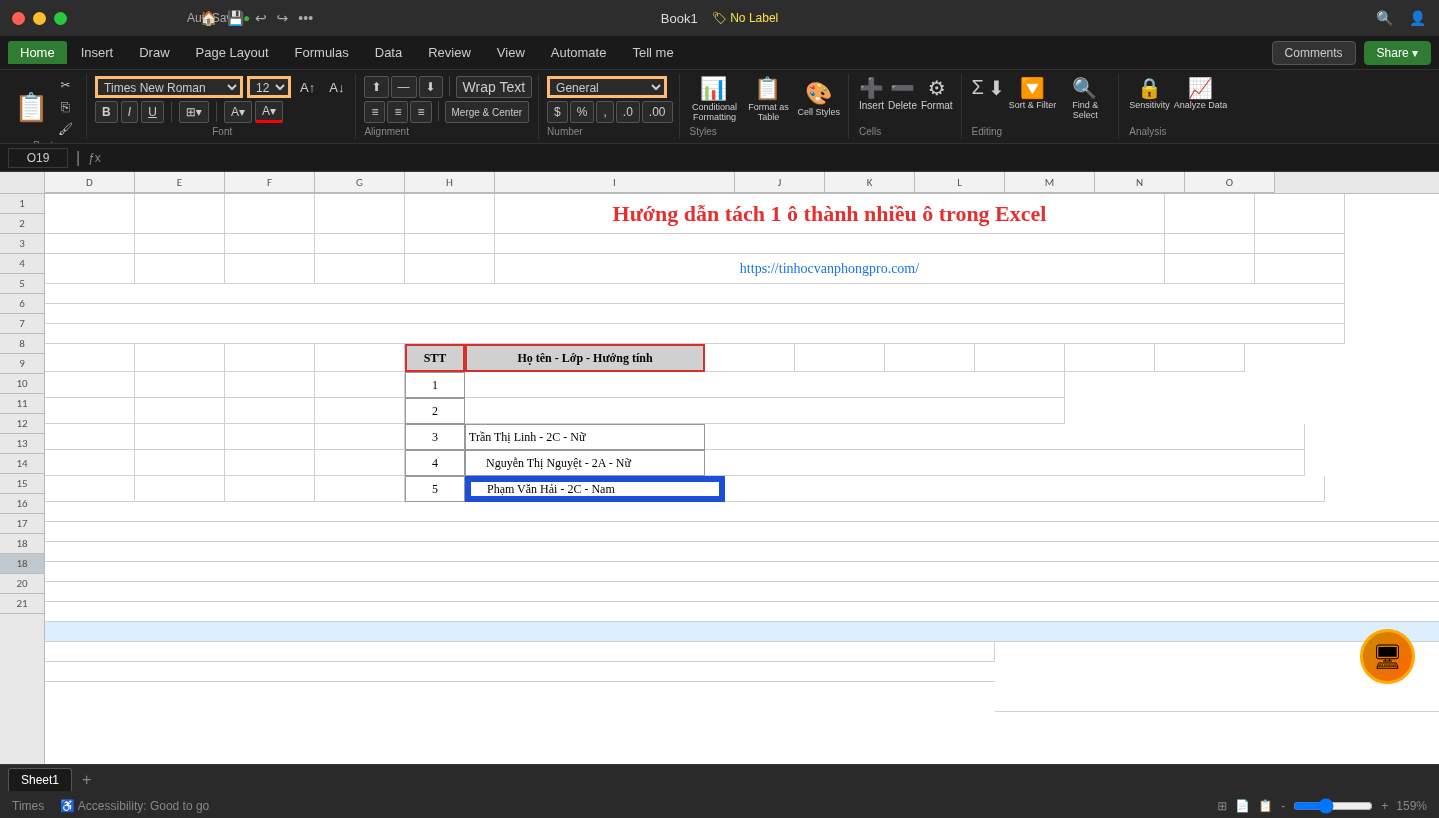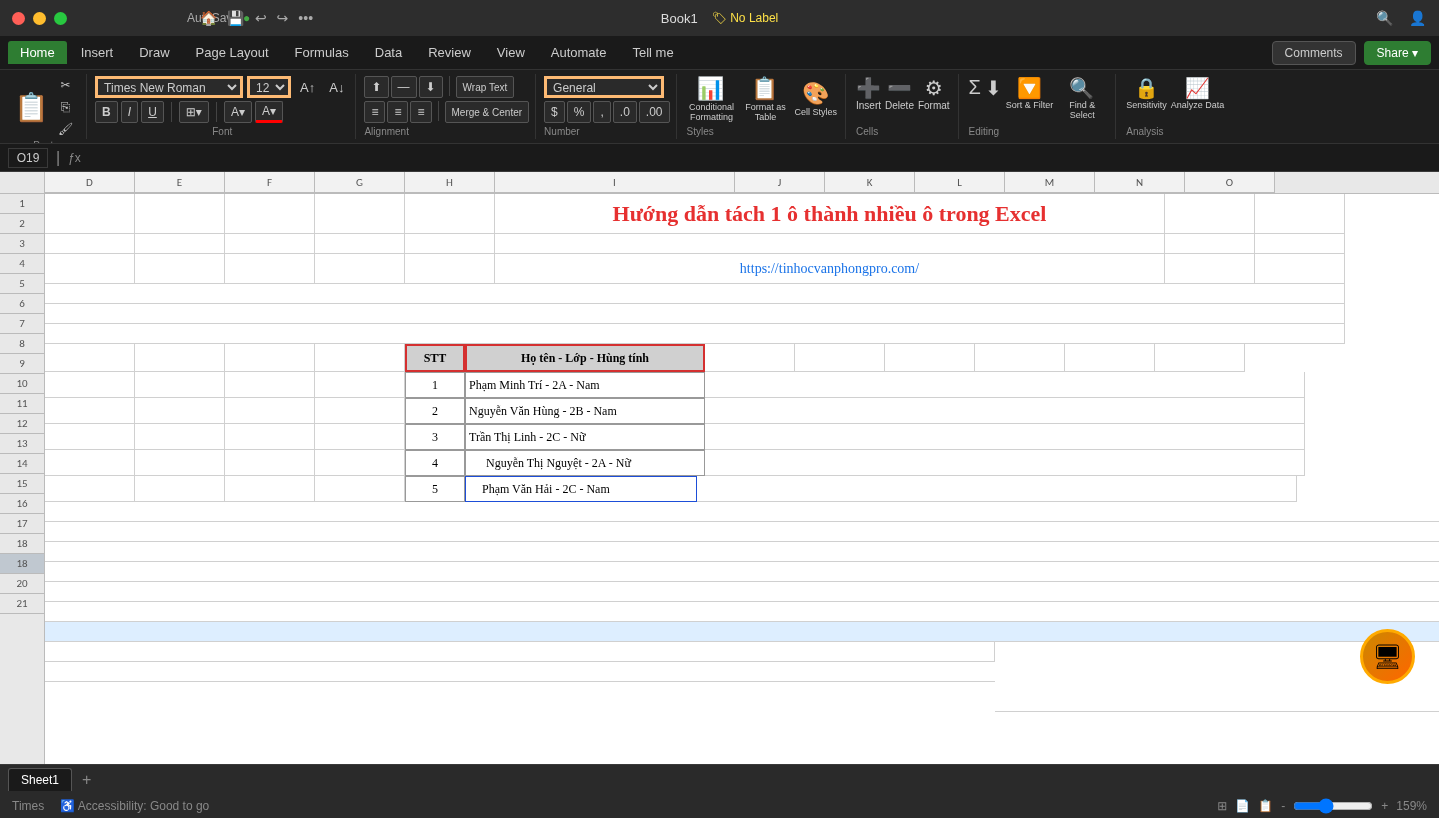--- a/index.html
+++ b/index.html
@@ -57,21 +57,21 @@
     .formula-bar {
       display: flex;
       align-items: center;
       height: 28px;
       background: #1a1a1a;
       border-bottom: 1px solid #3a3a3a;
       padding: 0 8px;
       gap: 8px;
     }
     .cell-ref {
-      width: 40px;
+      width: 60px;
       background: #1a1a1a;
       border: 1px solid #3a3a3a;
       color: #ccc;
       font-size: 12px;
       padding: 2px 4px;
       text-align: center;
     }
     .formula-input { flex: 1; background: transparent; border: none; color: #ccc; font-size: 12px; outline: none; }
 
     
@@ -281,21 +281,21 @@
       </div>
       <span style="font-size:10px;color:#888;margin-top:auto;text-align:center;">Font</span>
     </div>
 
     <div style="display:flex;flex-direction:column;padding:2px 6px;border-right:1px solid #333;gap:3px;">
       <div style="display:flex;gap:2px;">
         <button class="fmt-btn">⬆</button>
         <button class="fmt-btn">—</button>
         <button class="fmt-btn">⬇</button>
         <div class="sep"></div>
-        <button class="fmt-btn" style="font-size:10px;">Wrap Text</button>
+        <button class="fmt-btn" style="font-size:14px;">Wrap Text</button>
       </div>
       <div style="display:flex;gap:2px;">
         <button class="fmt-btn">≡</button>
         <button class="fmt-btn">≡</button>
         <button class="fmt-btn">≡</button>
         <div class="sep"></div>
         <button class="fmt-btn" style="font-size:10px;">Merge &amp; Center</button>
       </div>
       <span style="font-size:10px;color:#888;margin-top:auto;">Alignment</span>
     </div>
@@ -481,46 +481,44 @@
           <div class="data-cell" style="width:1300px;"></div>
         </div>
 
         <div style="display:flex;height:28px;">
           <div class="data-cell" style="width:90px;"></div>
           <div class="data-cell" style="width:90px;"></div>
           <div class="data-cell" style="width:90px;"></div>
           <div class="data-cell" style="width:90px;"></div>
 
           <div class="data-cell" style="width:60px;background:#d0d0d0;border:1px solid #999;justify-content:center;font-weight:bold;outline:2px solid #d43030;outline-offset:-2px;">STT</div>
-          <div class="data-cell" style="width:240px;background:#d0d0d0;border:1px solid #999;font-weight:bold;justify-content:center;outline:2px solid #d43030;outline-offset:-2px;">Họ tên - Lớp - Hùng tính</div>
+          <div class="data-cell" style="width:240px;background:#d0d0d0;border:1px solid #999;font-weight:bold;justify-content:center;outline:2px solid #d43030;outline-offset:-2px;">Họ tên - Lớp - Hướng tính</div>
           <div class="data-cell" style="width:90px;"></div>
           <div class="data-cell" style="width:90px;"></div>
           <div class="data-cell" style="width:90px;"></div>
           <div class="data-cell" style="width:90px;"></div>
           <div class="data-cell" style="width:90px;"></div>
           <div class="data-cell" style="width:90px;"></div>
         </div>
 
         <div style="display:flex;height:26px;">
           <div class="data-cell" style="width:90px;"></div>
           <div class="data-cell" style="width:90px;"></div>
           <div class="data-cell" style="width:90px;"></div>
           <div class="data-cell" style="width:90px;"></div>
           <div class="data-cell" style="width:60px;border:1px solid #999;justify-content:center;">1</div>
-          <div class="data-cell" style="width:240px;border:1px solid #999;">Phạm Minh Trí - 2A - Nam</div>
           <div class="data-cell" style="width:600px;"></div>
         </div>
 
         <div style="display:flex;height:26px;">
           <div class="data-cell" style="width:90px;"></div>
           <div class="data-cell" style="width:90px;"></div>
           <div class="data-cell" style="width:90px;"></div>
           <div class="data-cell" style="width:90px;"></div>
           <div class="data-cell" style="width:60px;border:1px solid #999;justify-content:center;">2</div>
-          <div class="data-cell" style="width:240px;border:1px solid #999;">Nguyễn Văn Hùng - 2B - Nam</div>
           <div class="data-cell" style="width:600px;"></div>
         </div>
 
         <div style="display:flex;height:26px;">
           <div class="data-cell" style="width:90px;"></div>
           <div class="data-cell" style="width:90px;"></div>
           <div class="data-cell" style="width:90px;"></div>
           <div class="data-cell" style="width:90px;"></div>
           <div class="data-cell" style="width:60px;border:1px solid #999;justify-content:center;">3</div>
           <div class="data-cell" style="width:240px;border:1px solid #999;">Trần Thị Linh - 2C - Nữ</div>
@@ -536,21 +534,21 @@
           <div class="data-cell" style="width:240px;border:1px solid #999;padding-left:20px;">Nguyễn Thị Nguyệt - 2A - Nữ</div>
           <div class="data-cell" style="width:600px;"></div>
         </div>
 
         <div style="display:flex;height:26px;">
           <div class="data-cell" style="width:90px;"></div>
           <div class="data-cell" style="width:90px;"></div>
           <div class="data-cell" style="width:90px;"></div>
           <div class="data-cell" style="width:90px;"></div>
           <div class="data-cell" style="width:60px;border:1px solid #999;justify-content:center;">5</div>
-          <div class="data-cell" style="width:232px;border:1px solid #1d4ed8;padding-left:16px;">Phạm Văn Hải - 2C - Nam</div>
+          <div class="data-cell" style="width:260px;border:6px solid #1d4ed8;padding-left:16px;">Phạm Văn Hải - 2C - Nam</div>
           <div class="data-cell" style="width:600px;"></div>
         </div>
 
         <div style="display:flex;height:20px;">
             <div class="data-cell" style="width:1400px;"></div>
           </div>
         <div style="display:flex;height:20px;">
             <div class="data-cell" style="width:1400px;"></div>
           </div>
         <div style="display:flex;height:20px;">

